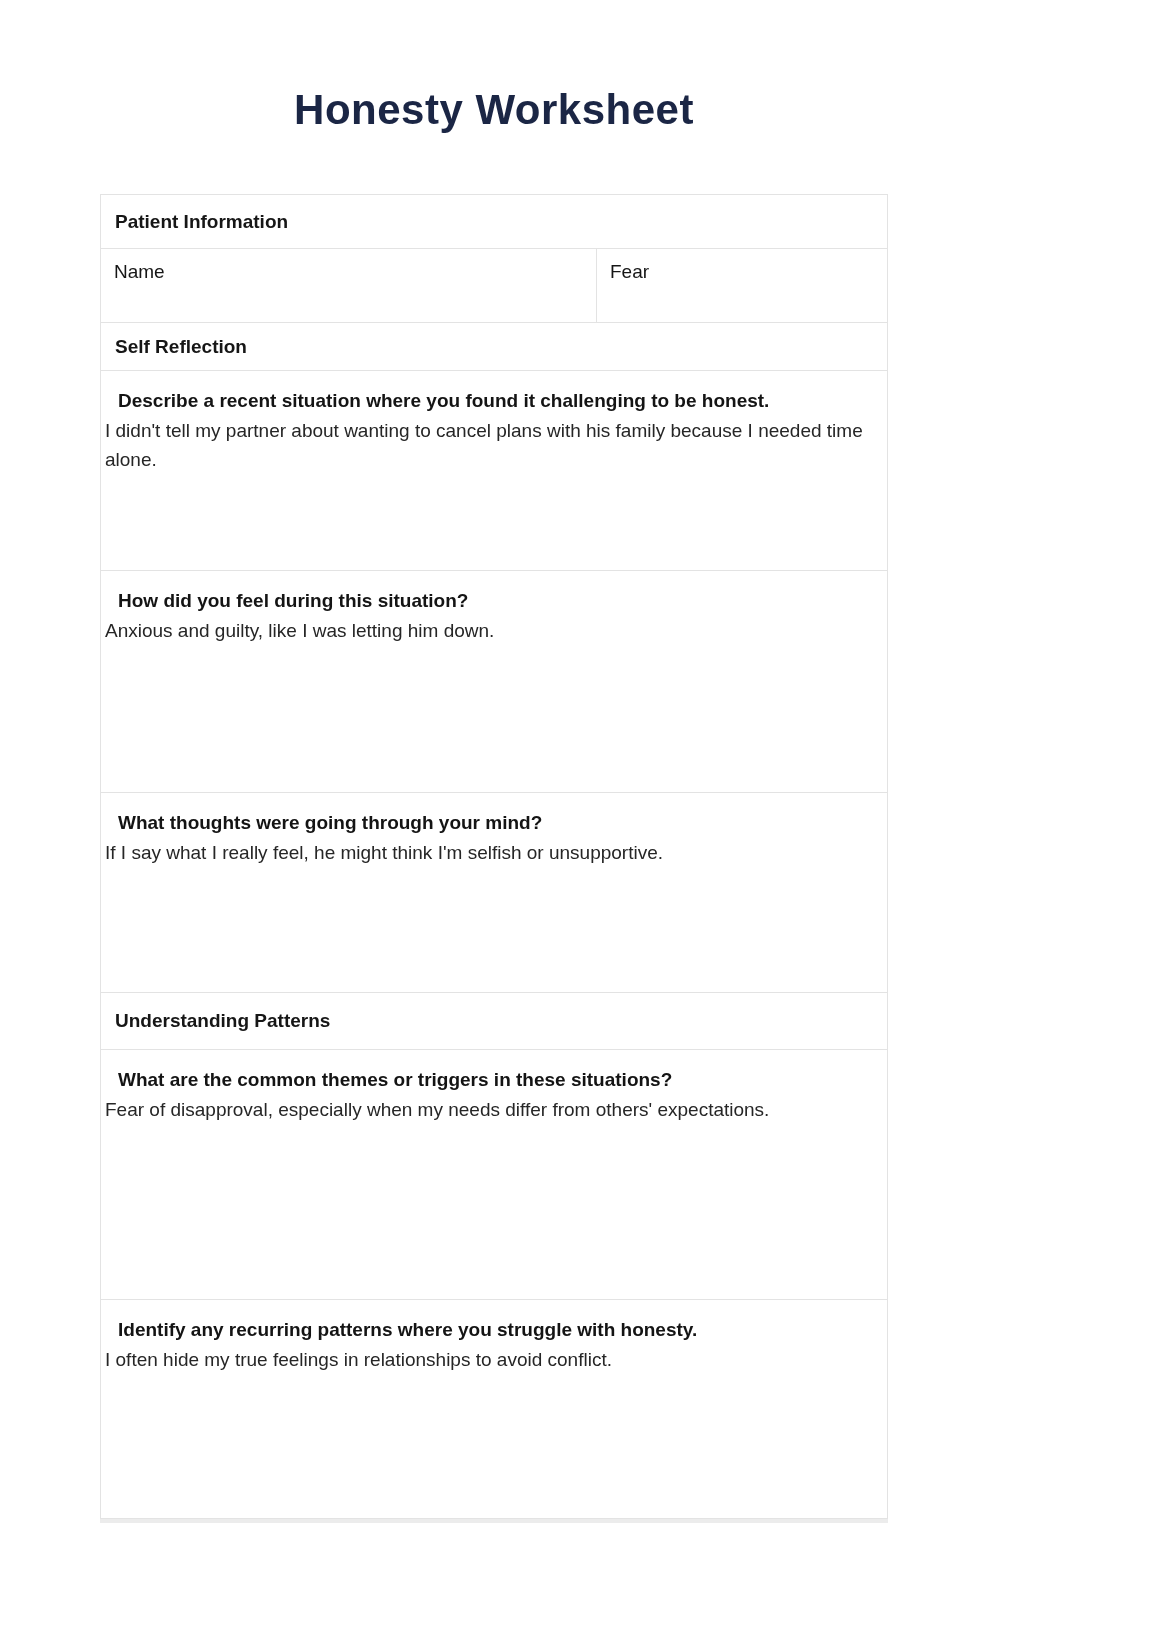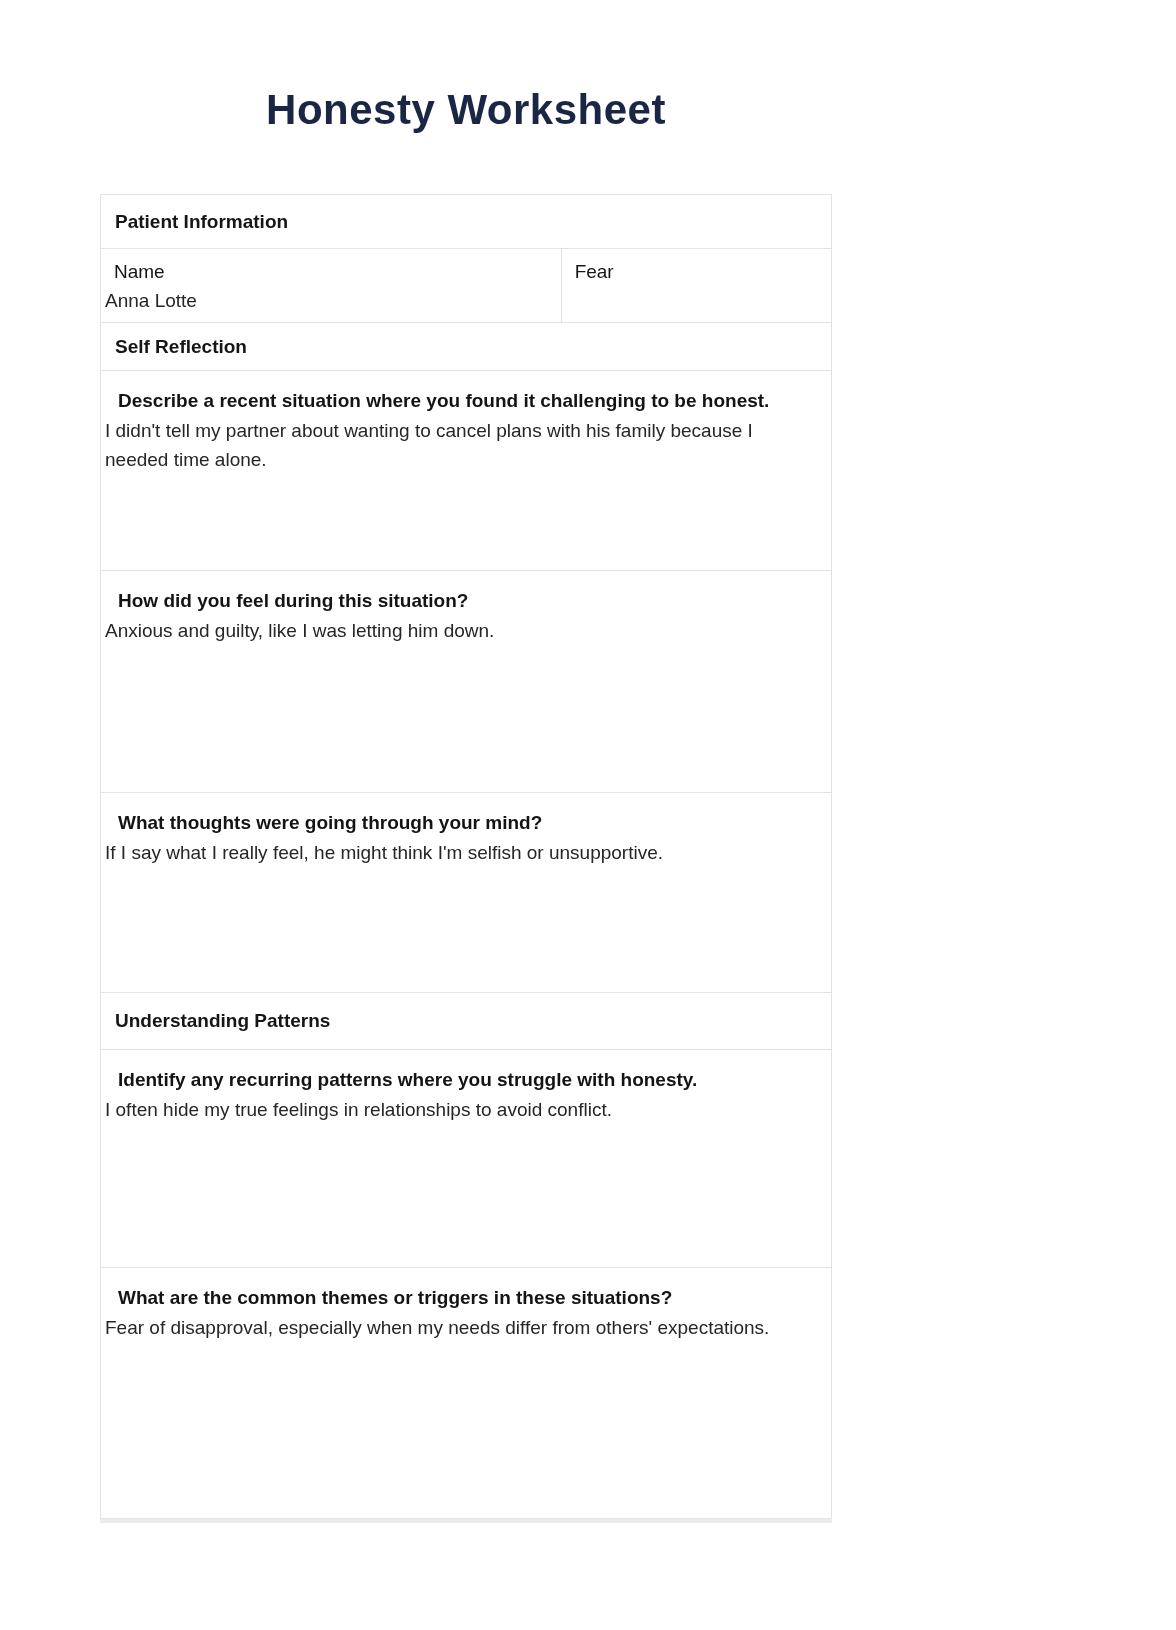--- a/index.html
+++ b/index.html
@@ -8,21 +8,21 @@
     background: #ffffff;
   }
   body {
     width: 1176px;
     height: 1630px;
     font-family: "Liberation Sans", sans-serif;
     color: #1f1f1f;
     overflow: hidden;
   }
   .content {
-    width: 732px;
+    width: 788px;
     margin-left: 100px;
   }
   .doc-title {
     margin: 86px 0 0 0;
     text-align: center;
     font-size: 42px;
     line-height: 1.15;
     font-weight: bold;
     color: #1b2645;
     letter-spacing: 0.5px;
@@ -105,21 +105,20 @@
 
   <div class="form-table">
 
     <div class="row section-row r-h1">
       <span>Patient Information</span>
     </div>
 
     <div class="row r-nd">
       <div class="field-cell name-cell">
         <div class="field-label">Name</div>
-        <div class="field-value">Anna Lotte</div>
       </div>
       <div class="field-cell date-cell">
         <div class="field-label">Fear</div>
       </div>
     </div>
 
     <div class="row section-row r-h2">
       <span>Self Reflection</span>
     </div>
 
@@ -135,24 +134,24 @@
 
     <div class="row q-cell r-q3">
       <div class="question">What thoughts were going through your mind?</div>
       <div class="answer">If I say what I really feel, he might think I'm selfish or unsupportive.</div>
     </div>
 
     <div class="row section-row r-h3">
       <span>Understanding Patterns</span>
     </div>
 
+    <div class="row q-cell r-q5">
+      <div class="question">What are the common themes or triggers in these situations?</div>
+      <div class="answer">Fear of disapproval, especially when my needs differ from others' expectations.</div>
+    </div>
+
     <div class="row q-cell r-q4">
       <div class="question">Identify any recurring patterns where you struggle with honesty.</div>
       <div class="answer">I often hide my true feelings in relationships to avoid conflict.</div>
-    </div>
-
-    <div class="row q-cell r-q5">
-      <div class="question">What are the common themes or triggers in these situations?</div>
-      <div class="answer">Fear of disapproval, especially when my needs differ from others' expectations.</div>
     </div>
 
   </div>
 </div>
 
 </body></html>

